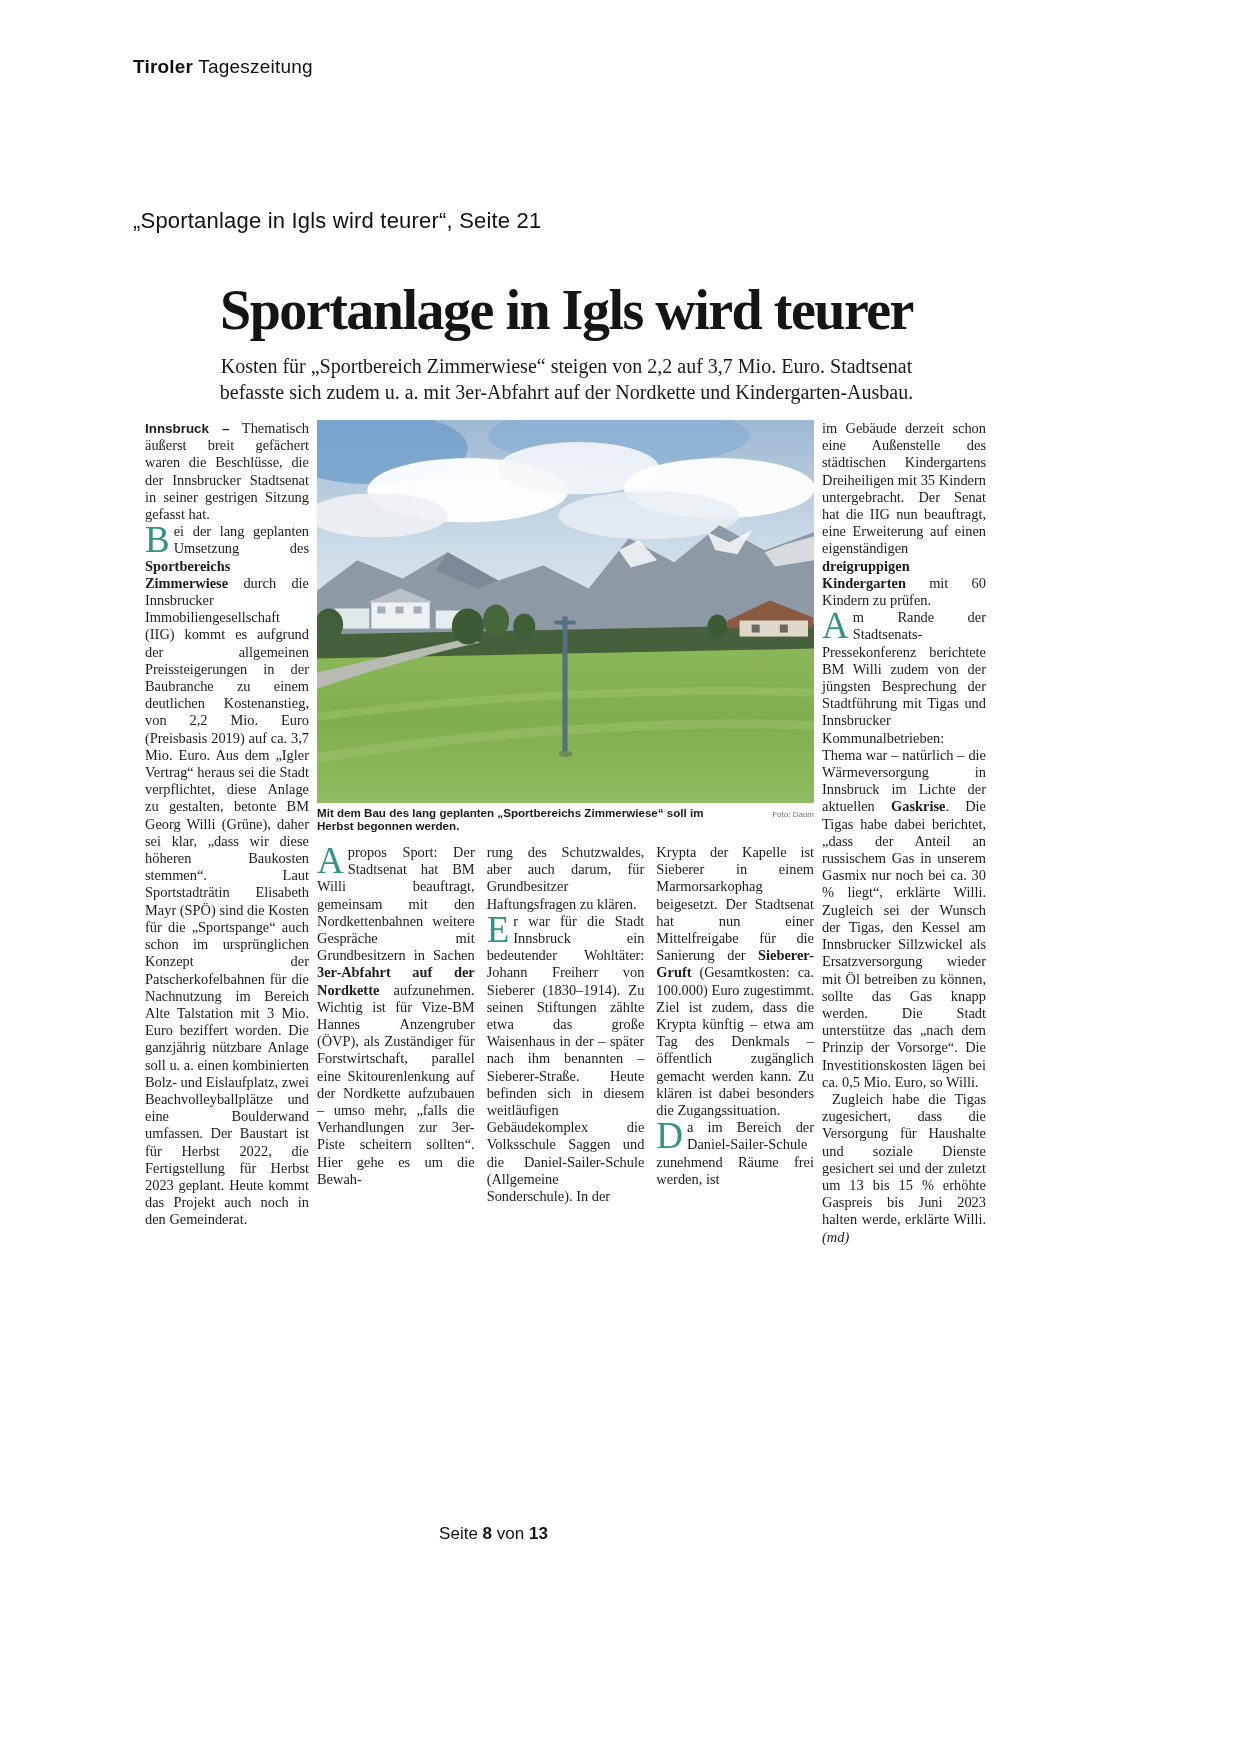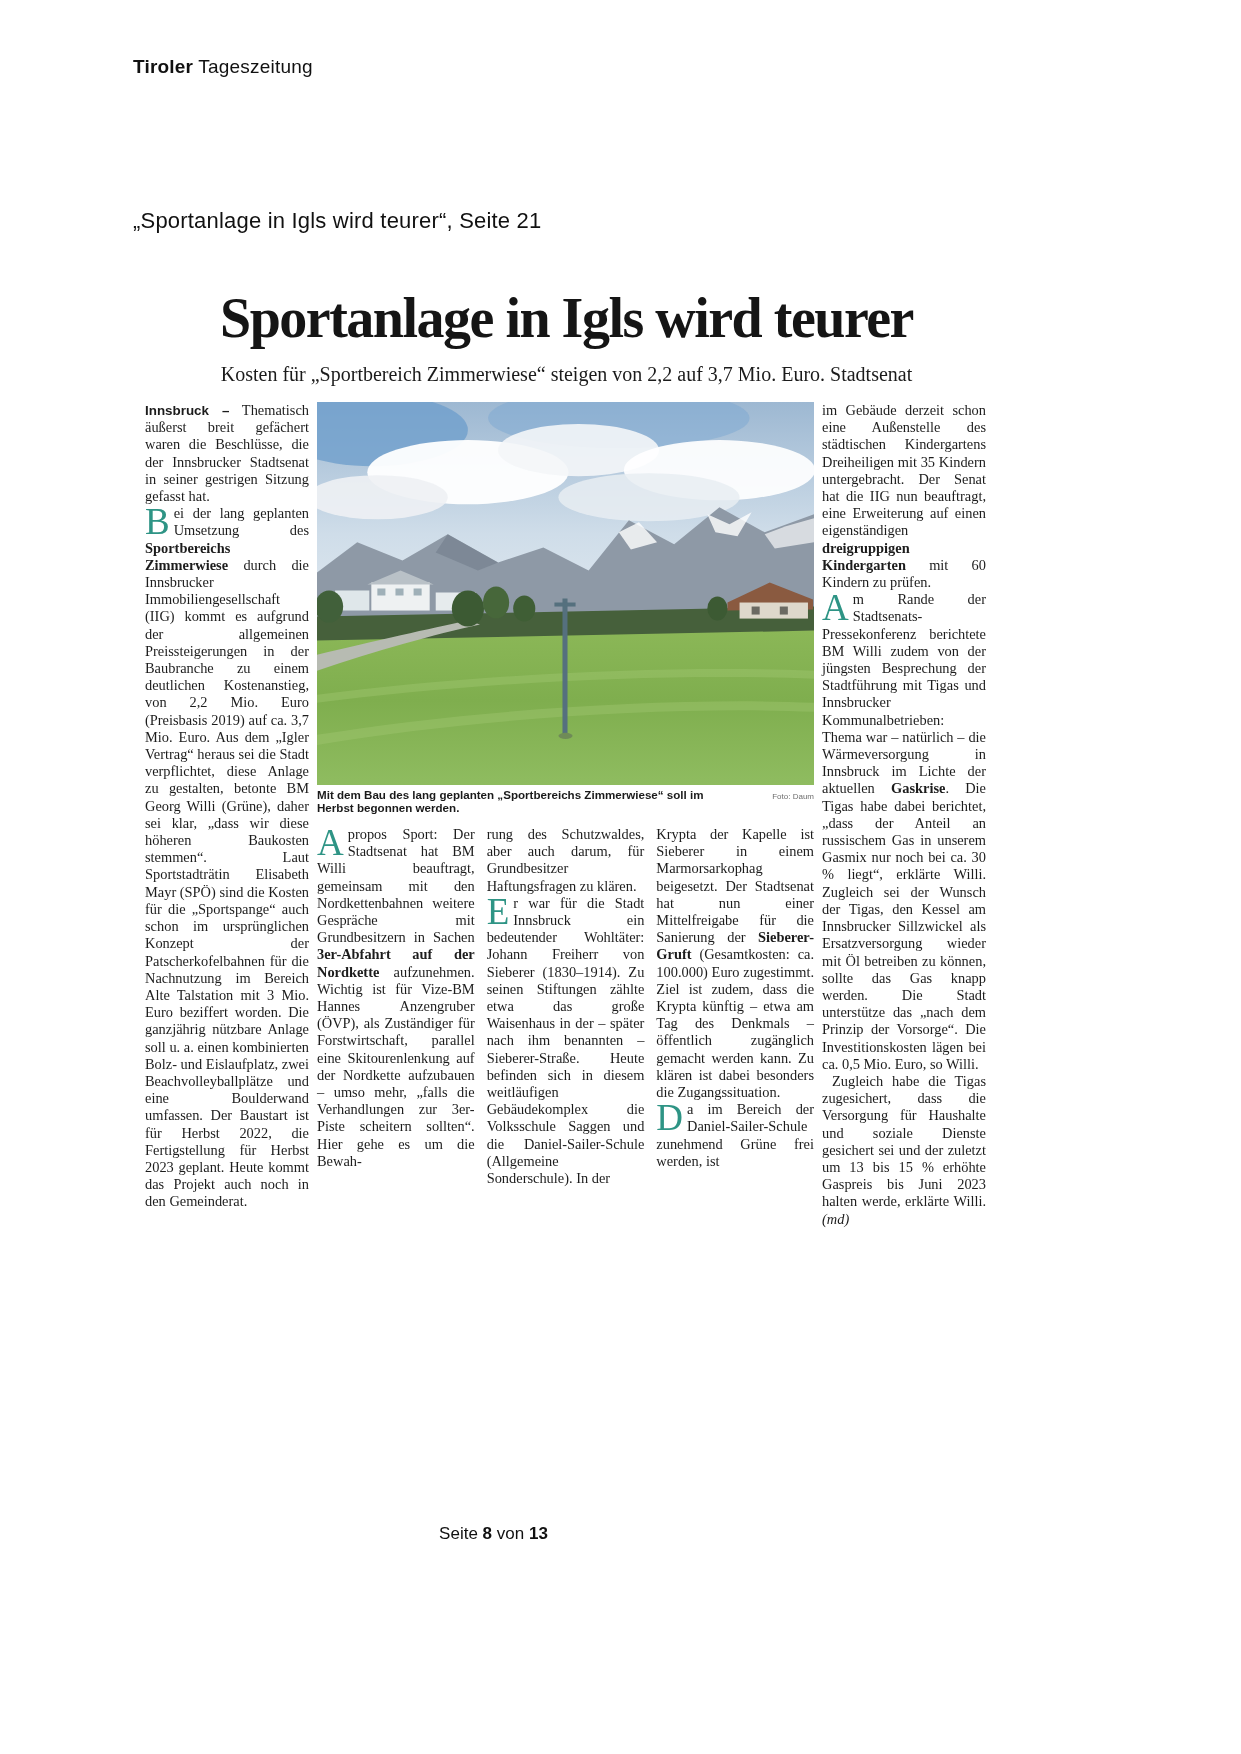--- a/index.html
+++ b/index.html
@@ -4,21 +4,21 @@
 <style>
   html,body{margin:0;padding:0;background:#fff;}
   .page{position:relative;width:987px;height:1754px;background:#ffffff;overflow:hidden;
         font-family:"Liberation Sans", sans-serif;color:#111;}
 
   .brand{position:absolute;left:133px;top:56px;font-size:19px;letter-spacing:.2px;}
   .brand b{font-weight:700;}
 
   .refline{position:absolute;left:133px;top:208px;font-size:22px;font-weight:400;letter-spacing:.2px;}
 
-  .article{position:absolute;left:145px;top:287px;width:843px;font-family:"Liberation Serif", serif;color:#161616;}
+  .article{position:absolute;left:145px;top:279px;width:843px;font-family:"Liberation Serif", serif;color:#161616;}
   .headline{margin:0;text-align:center;font-size:56px;line-height:62px;font-weight:700;
             letter-spacing:-1.5px;white-space:nowrap;color:#151515;}
   .subhead{margin-top:12px;text-align:center;font-size:20px;line-height:26px;color:#1b1b1b;}
 
   .bodyrow{display:flex;gap:8px;margin-top:15px;}
   .colside{flex:0 0 164px;width:164px;}
   .middle{flex:0 0 497px;width:497px;}
   .col{font-size:14.4px;line-height:17.2px;text-align:justify;hyphens:auto;color:#1c1c1c;}
   .para{margin:0;}
   .para.indent{text-indent:10px;}
@@ -45,20 +45,21 @@
   <div class="brand"><b>Tiroler</b><span> Tageszeitung</span></div>
 
   <div class="refline">„Sportanlage in Igls wird teurer“, Seite 21</div>
 
   <div class="article">
 
     <h1 class="headline">Sportanlage in Igls wird teurer</h1>
 
     <div class="subhead">
       <div>Kosten für „Sportbereich Zimmerwiese“ steigen von 2,2 auf 3,7 Mio. Euro. Stadtsenat</div>
+      <div>befasste sich zudem u. a. mit 3er-Abfahrt auf der Nordkette und Kindergarten-Ausbau.</div>
     </div>
 
     <div class="bodyrow">
 
       <div class="col colside">
         <p class="para"><span class="lead">Innsbruck –</span><span> Thematisch äußerst breit gefächert waren die Beschlüsse, die der Innsbrucker Stadtsenat in seiner gestrigen Sitzung gefasst hat.</span></p>
         <p class="para"><span class="dropcap">B</span><span>ei der lang geplanten Umsetzung des </span><b>Sportbereichs Zimmerwiese</b><span> durch die Innsbrucker Immobiliengesellschaft (IIG) kommt es aufgrund der allgemeinen Preissteigerungen in der Baubranche zu einem deutlichen Kostenanstieg, von 2,2 Mio. Euro (Preisbasis 2019) auf ca. 3,7 Mio. Euro. Aus dem „Igler Vertrag“ heraus sei die Stadt verpflichtet, diese Anlage zu gestalten, betonte BM Georg Willi (Grüne), daher sei klar, „dass wir diese höheren Baukosten stemmen“. Laut Sportstadträtin Elisabeth Mayr (SPÖ) sind die Kosten für die „Sportspange“ auch schon im ursprünglichen Konzept der Patscherkofelbahnen für die Nachnutzung im Bereich Alte Talstation mit 3 Mio. Euro beziffert worden. Die ganzjährig nützbare Anlage soll u. a. einen kombinierten Bolz- und Eislaufplatz, zwei Beachvolleyballplätze und eine Boulderwand umfassen. Der Baustart ist für Herbst 2022, die Fertigstellung für Herbst 2023 geplant. Heute kommt das Projekt auch noch in den Gemeinderat.</span></p>
       </div>
 
       <div class="middle">
@@ -123,21 +124,21 @@
         <div class="colrow">
           <div class="col">
             <p class="para"><span class="dropcap">A</span><span>propos Sport: Der Stadtsenat hat BM Willi beauftragt, gemeinsam mit den Nordkettenbahnen weitere Gespräche mit Grundbesitzern in Sachen </span><b>3er-Abfahrt auf der Nordkette</b><span> aufzunehmen. Wichtig ist für Vize-BM Hannes Anzengruber (ÖVP), als Zuständiger für Forstwirtschaft, parallel eine Skitourenlenkung auf der Nordkette aufzubauen – umso mehr, „falls die Verhandlungen zur 3er-Piste scheitern sollten“. Hier gehe es um die Bewah-</span></p>
           </div>
           <div class="col">
             <p class="para"><span>rung des Schutzwaldes, aber auch darum, für Grundbesitzer Haftungsfragen zu klären.</span></p>
             <p class="para"><span class="dropcap">E</span><span>r war für die Stadt Innsbruck ein bedeutender Wohltäter: Johann Freiherr von Sieberer (1830–1914). Zu seinen Stiftungen zählte etwa das große Waisenhaus in der – später nach ihm benannten – Sieberer-Straße. Heute befinden sich in diesem weitläufigen Gebäudekomplex die Volksschule Saggen und die Daniel-Sailer-Schule (Allgemeine Sonderschule). In der</span></p>
           </div>
           <div class="col">
             <p class="para"><span>Krypta der Kapelle ist Sieberer in einem Marmorsarkophag beigesetzt. Der Stadtsenat hat nun einer Mittelfreigabe für die Sanierung der </span><b>Sieberer-Gruft</b><span> (Gesamtkosten: ca. 100.000) Euro zugestimmt. Ziel ist zudem, dass die Krypta künftig – etwa am Tag des Denkmals – öffentlich zugänglich gemacht werden kann. Zu klären ist dabei besonders die Zugangssituation.</span></p>
-            <p class="para"><span class="dropcap">D</span><span>a im Bereich der Daniel-Sailer-Schule zunehmend Grüne frei werden, ist</span></p>
+            <p class="para"><span class="dropcap">D</span><span>a im Bereich der Daniel-Sailer-Schule zunehmend Räume frei werden, ist</span></p>
           </div>
         </div>
 
       </div>
 
       <div class="col colside">
         <p class="para"><span>im Gebäude derzeit schon eine Außenstelle des städtischen Kindergartens Dreiheiligen mit 35 Kindern untergebracht. Der Senat hat die IIG nun beauftragt, eine Erweiterung auf einen eigenständigen </span><b>dreigruppigen Kindergarten</b><span> mit 60 Kindern zu prüfen.</span></p>
         <p class="para"><span class="dropcap">A</span><span>m Rande der Stadtsenats-Pressekonferenz berichtete BM Willi zudem von der jüngsten Besprechung der Stadtführung mit Tigas und Innsbrucker Kommunalbetrieben: Thema war – natürlich – die Wärmeversorgung in Innsbruck im Lichte der aktuellen </span><b>Gaskrise</b><span>. Die Tigas habe dabei berichtet, „dass der Anteil an russischem Gas in unserem Gasmix nur noch bei ca. 30 % liegt“, erklärte Willi. Zugleich sei der Wunsch der Tigas, den Kessel am Innsbrucker Sillzwickel als Ersatzversorgung wieder mit Öl betreiben zu können, sollte das Gas knapp werden. Die Stadt unterstütze das „nach dem Prinzip der Vorsorge“. Die Investitionskosten lägen bei ca. 0,5 Mio. Euro, so Willi.</span></p>
         <p class="para indent"><span>Zugleich habe die Tigas zugesichert, dass die Versorgung für Haushalte und soziale Dienste gesichert sei und der zuletzt um 13 bis 15 % erhöhte Gaspreis bis Juni 2023 halten werde, erklärte Willi. </span><i>(md)</i></p>
       </div>

